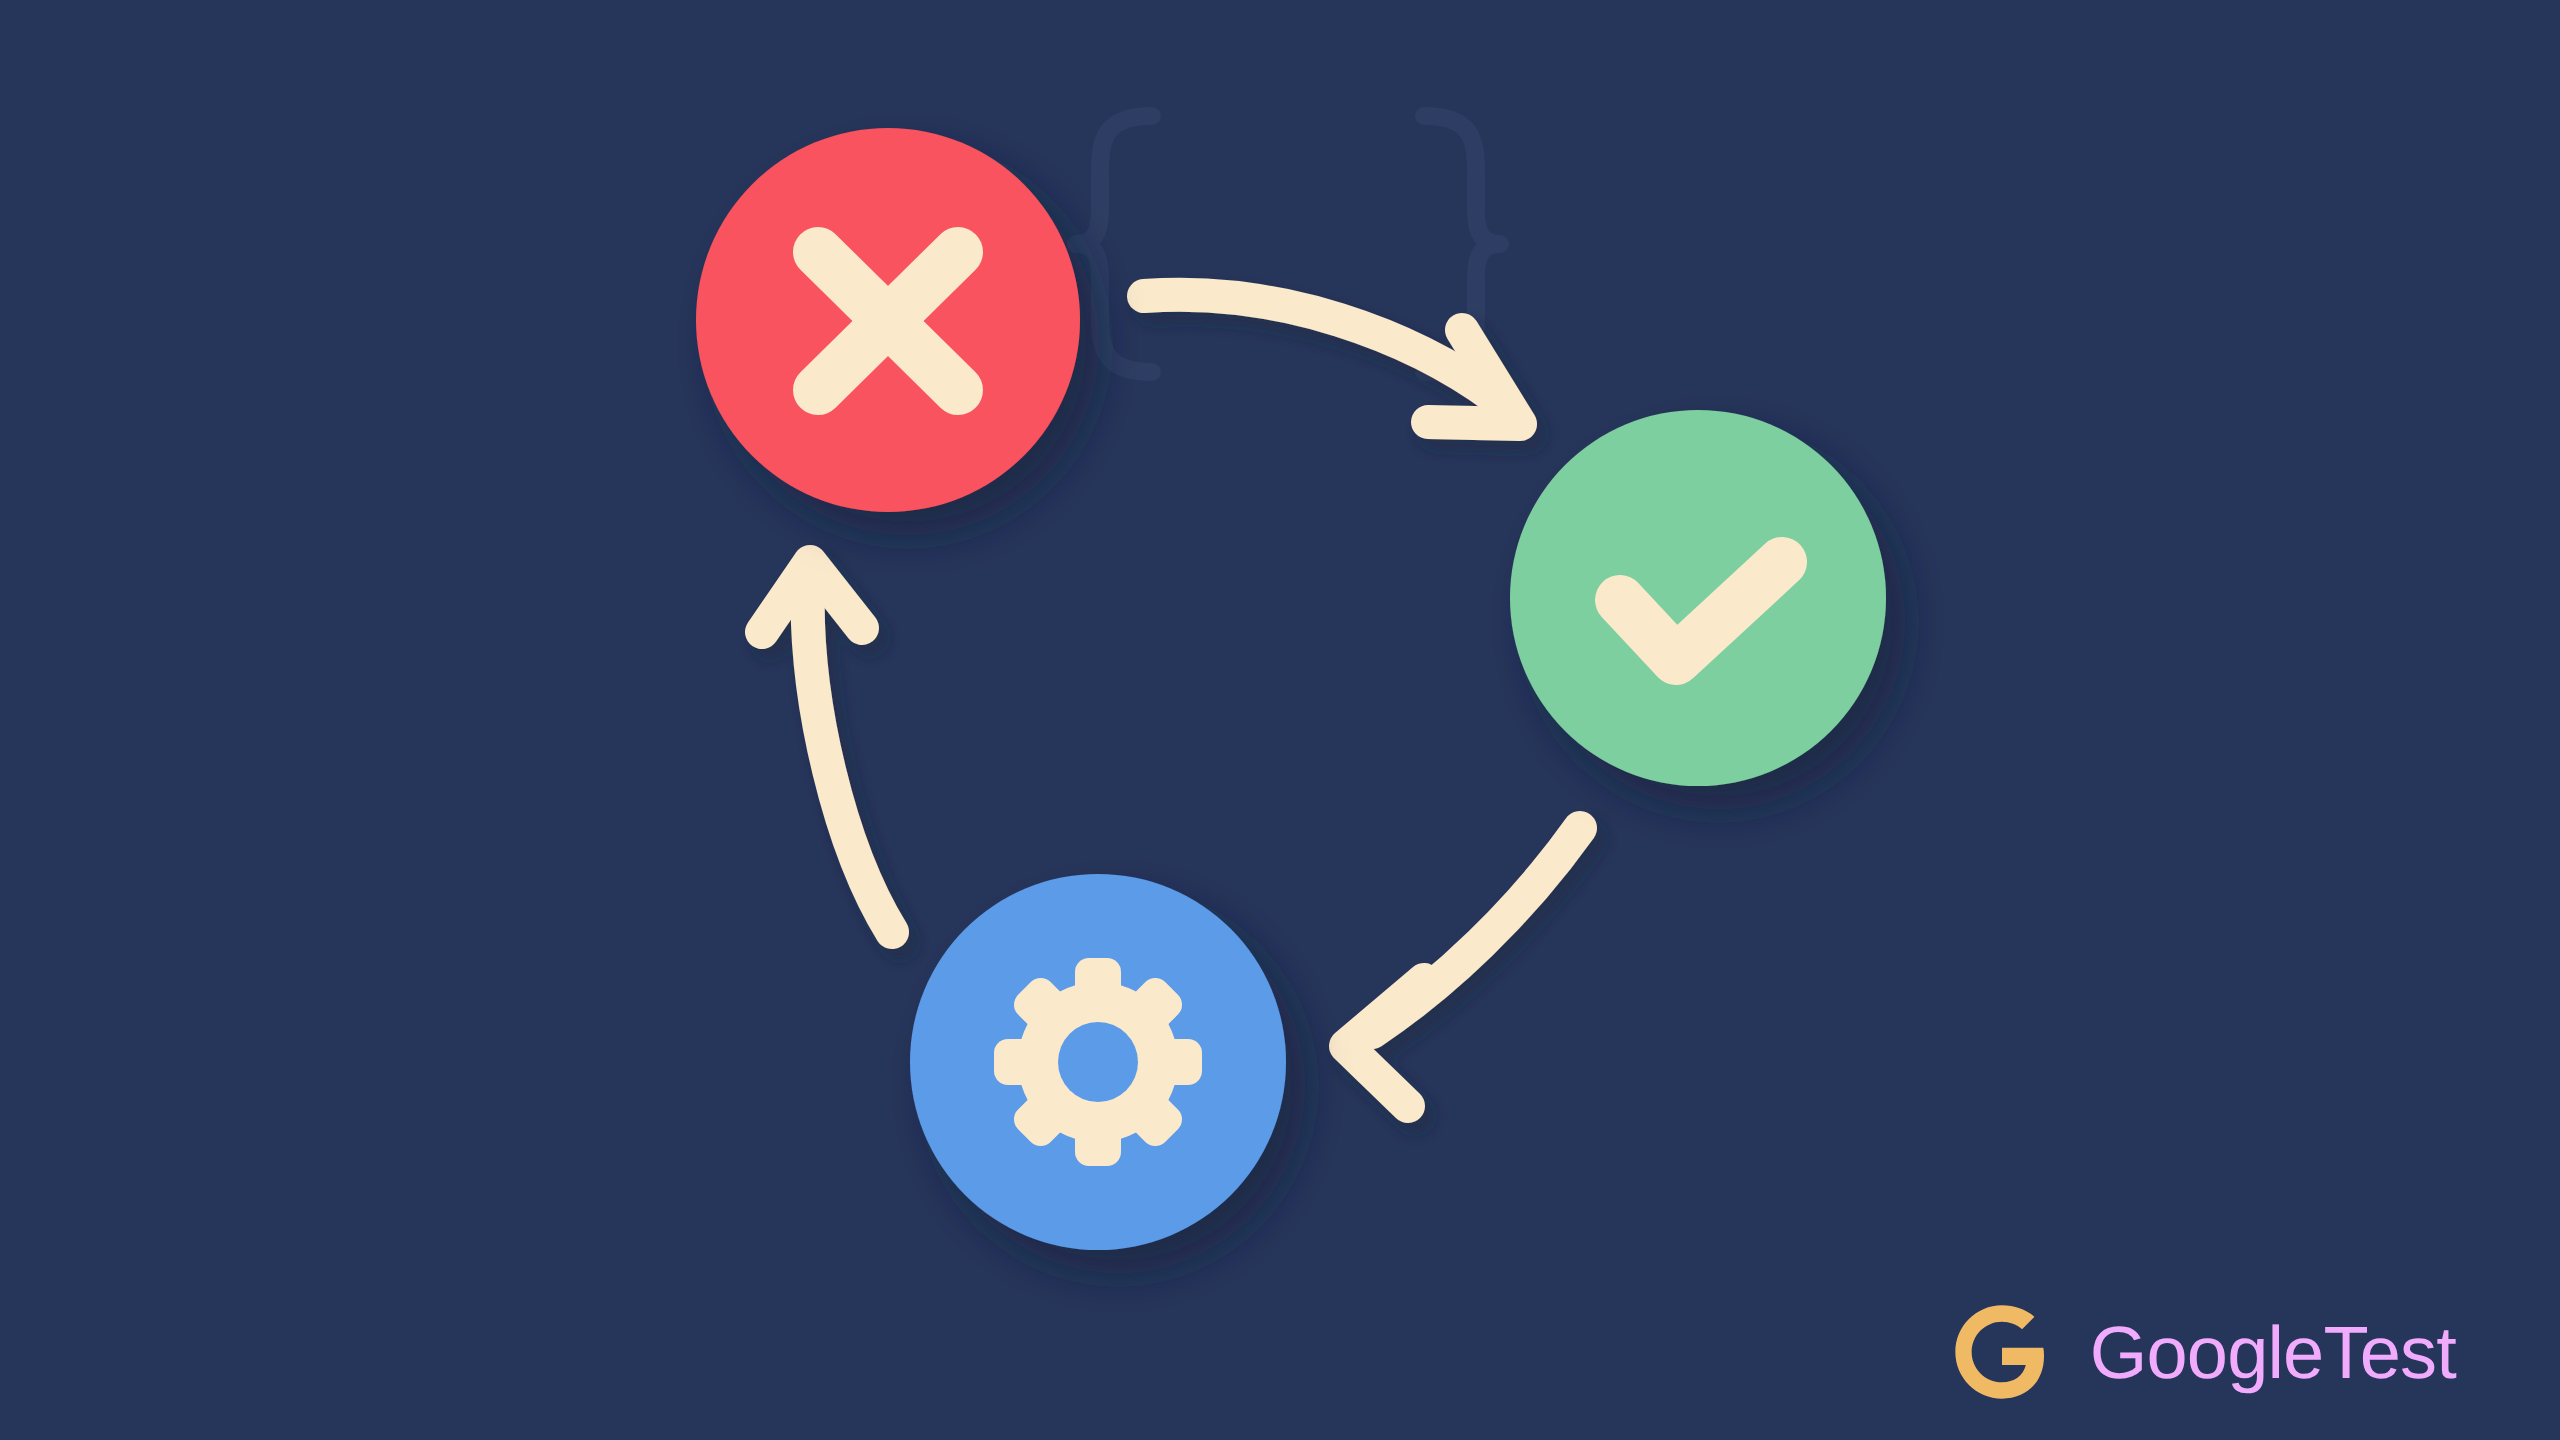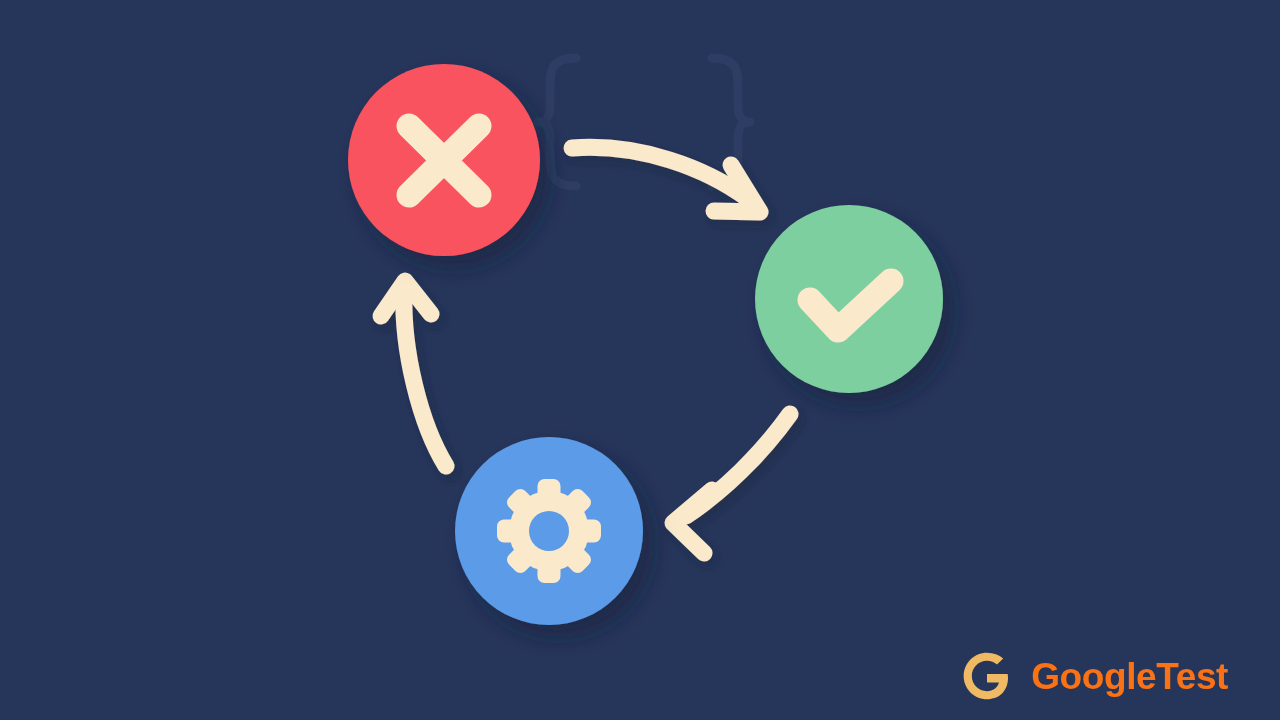--- a/index.html
+++ b/index.html
@@ -45,23 +45,23 @@
     gap: 16px;
   }
   .brand-mark {
     width: 56px;
     height: 56px;
     flex: 0 0 auto;
   }
   .brand-word {
     font-family: "Liberation Sans", sans-serif;
     font-size: 37px;
-    font-weight: 700;
+    font-weight: 400;
     letter-spacing: -0.4px;
-    color: #f97316;
+    color: #f0abfc;
     line-height: 1;
     white-space: nowrap;
   }
 </style>
 </head>
 <body>
 
 <div id="stage">
 
   <svg class="bg-decor" viewBox="0 0 1280 720">

